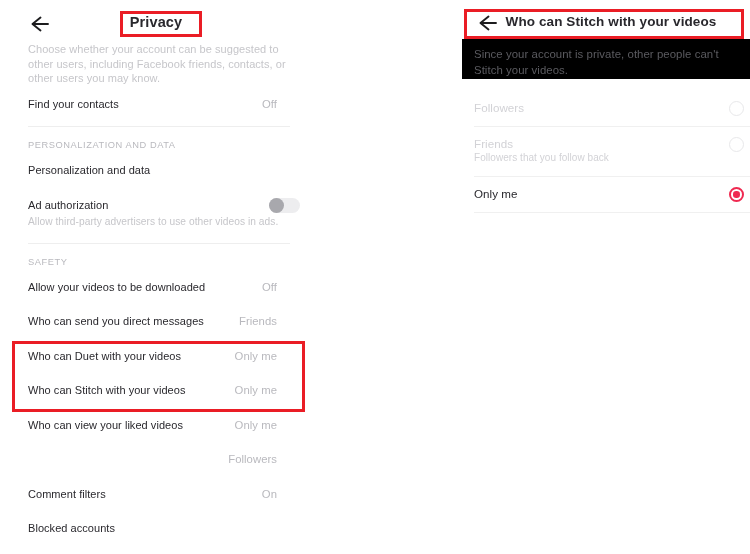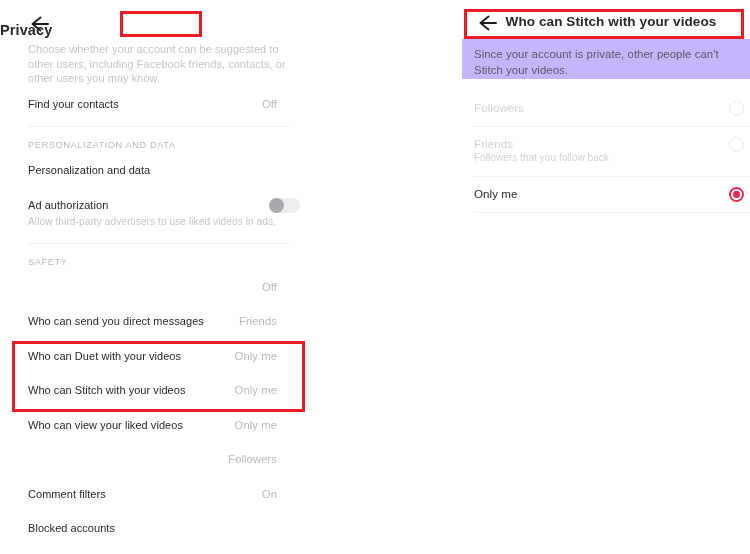--- a/index.html
+++ b/index.html
@@ -47,23 +47,22 @@
   .hdr-title {
     position: absolute;
     top: 14px;
     font-weight: bold;
     color: #29282d;
     letter-spacing: 0.1px;
     white-space: nowrap;
   }
   #left-title {
     left: 0; right: 0;
-    text-align: left;
+    text-align: center;
     font-size: 14.5px;
-    margin-top: 8px;
   }
   #right-title {
     left: 0; right: 0;
     text-align: center;
     font-size: 13.5px;
     padding-left: 10px;
     box-sizing: border-box;
   }
 
   
@@ -159,21 +158,21 @@
     background: #a8a8ad;
   }
 
   
   .r-notice {
     position: absolute;
     left: 462px;
     top: 39px;
     width: 288px;
     height: 40px;
-    background: #c4b5fd;
+    background: #000000;
   }
   .r-notice-text {
     position: absolute;
     left: 12px;
     top: 8px;
     width: 258px;
     font-size: 11.4px;
     line-height: 15.5px;
     color: #5b5b60;
     letter-spacing: 0.05px;
@@ -267,30 +266,31 @@
 
   <div class="section-hdr" style="top:140px;">PERSONALIZATION AND DATA</div>
 
   <div class="row" style="top:164px;">
     <span class="label">Personalization and data</span>
   </div>
 
   <div class="row" style="top:199px;">
     <span class="label">Ad authorization</span>
   </div>
-  <div class="sub-note" style="top:216px;">Allow third-party advertisers to use liked videos in ads.</div>
+  <div class="sub-note" style="top:216px;">Allow third-party advertisers to use other videos in ads.</div>
   <div class="toggle">
     <div class="knob"></div>
   </div>
 
   <div class="rule l-rule" style="top:243px;"></div>
 
   <div class="section-hdr" style="top:257px;">SAFETY</div>
 
   <div class="row" style="top:281px;">
+    <span class="label">Allow your videos to be downloaded</span>
     <span class="value">Off</span>
   </div>
 
   <div class="row" style="top:315px;">
     <span class="label">Who can send you direct messages</span>
     <span class="value">Friends</span>
   </div>
 
   <div class="row" style="top:350px;">
     <span class="label">Who can Duet with your videos</span>

